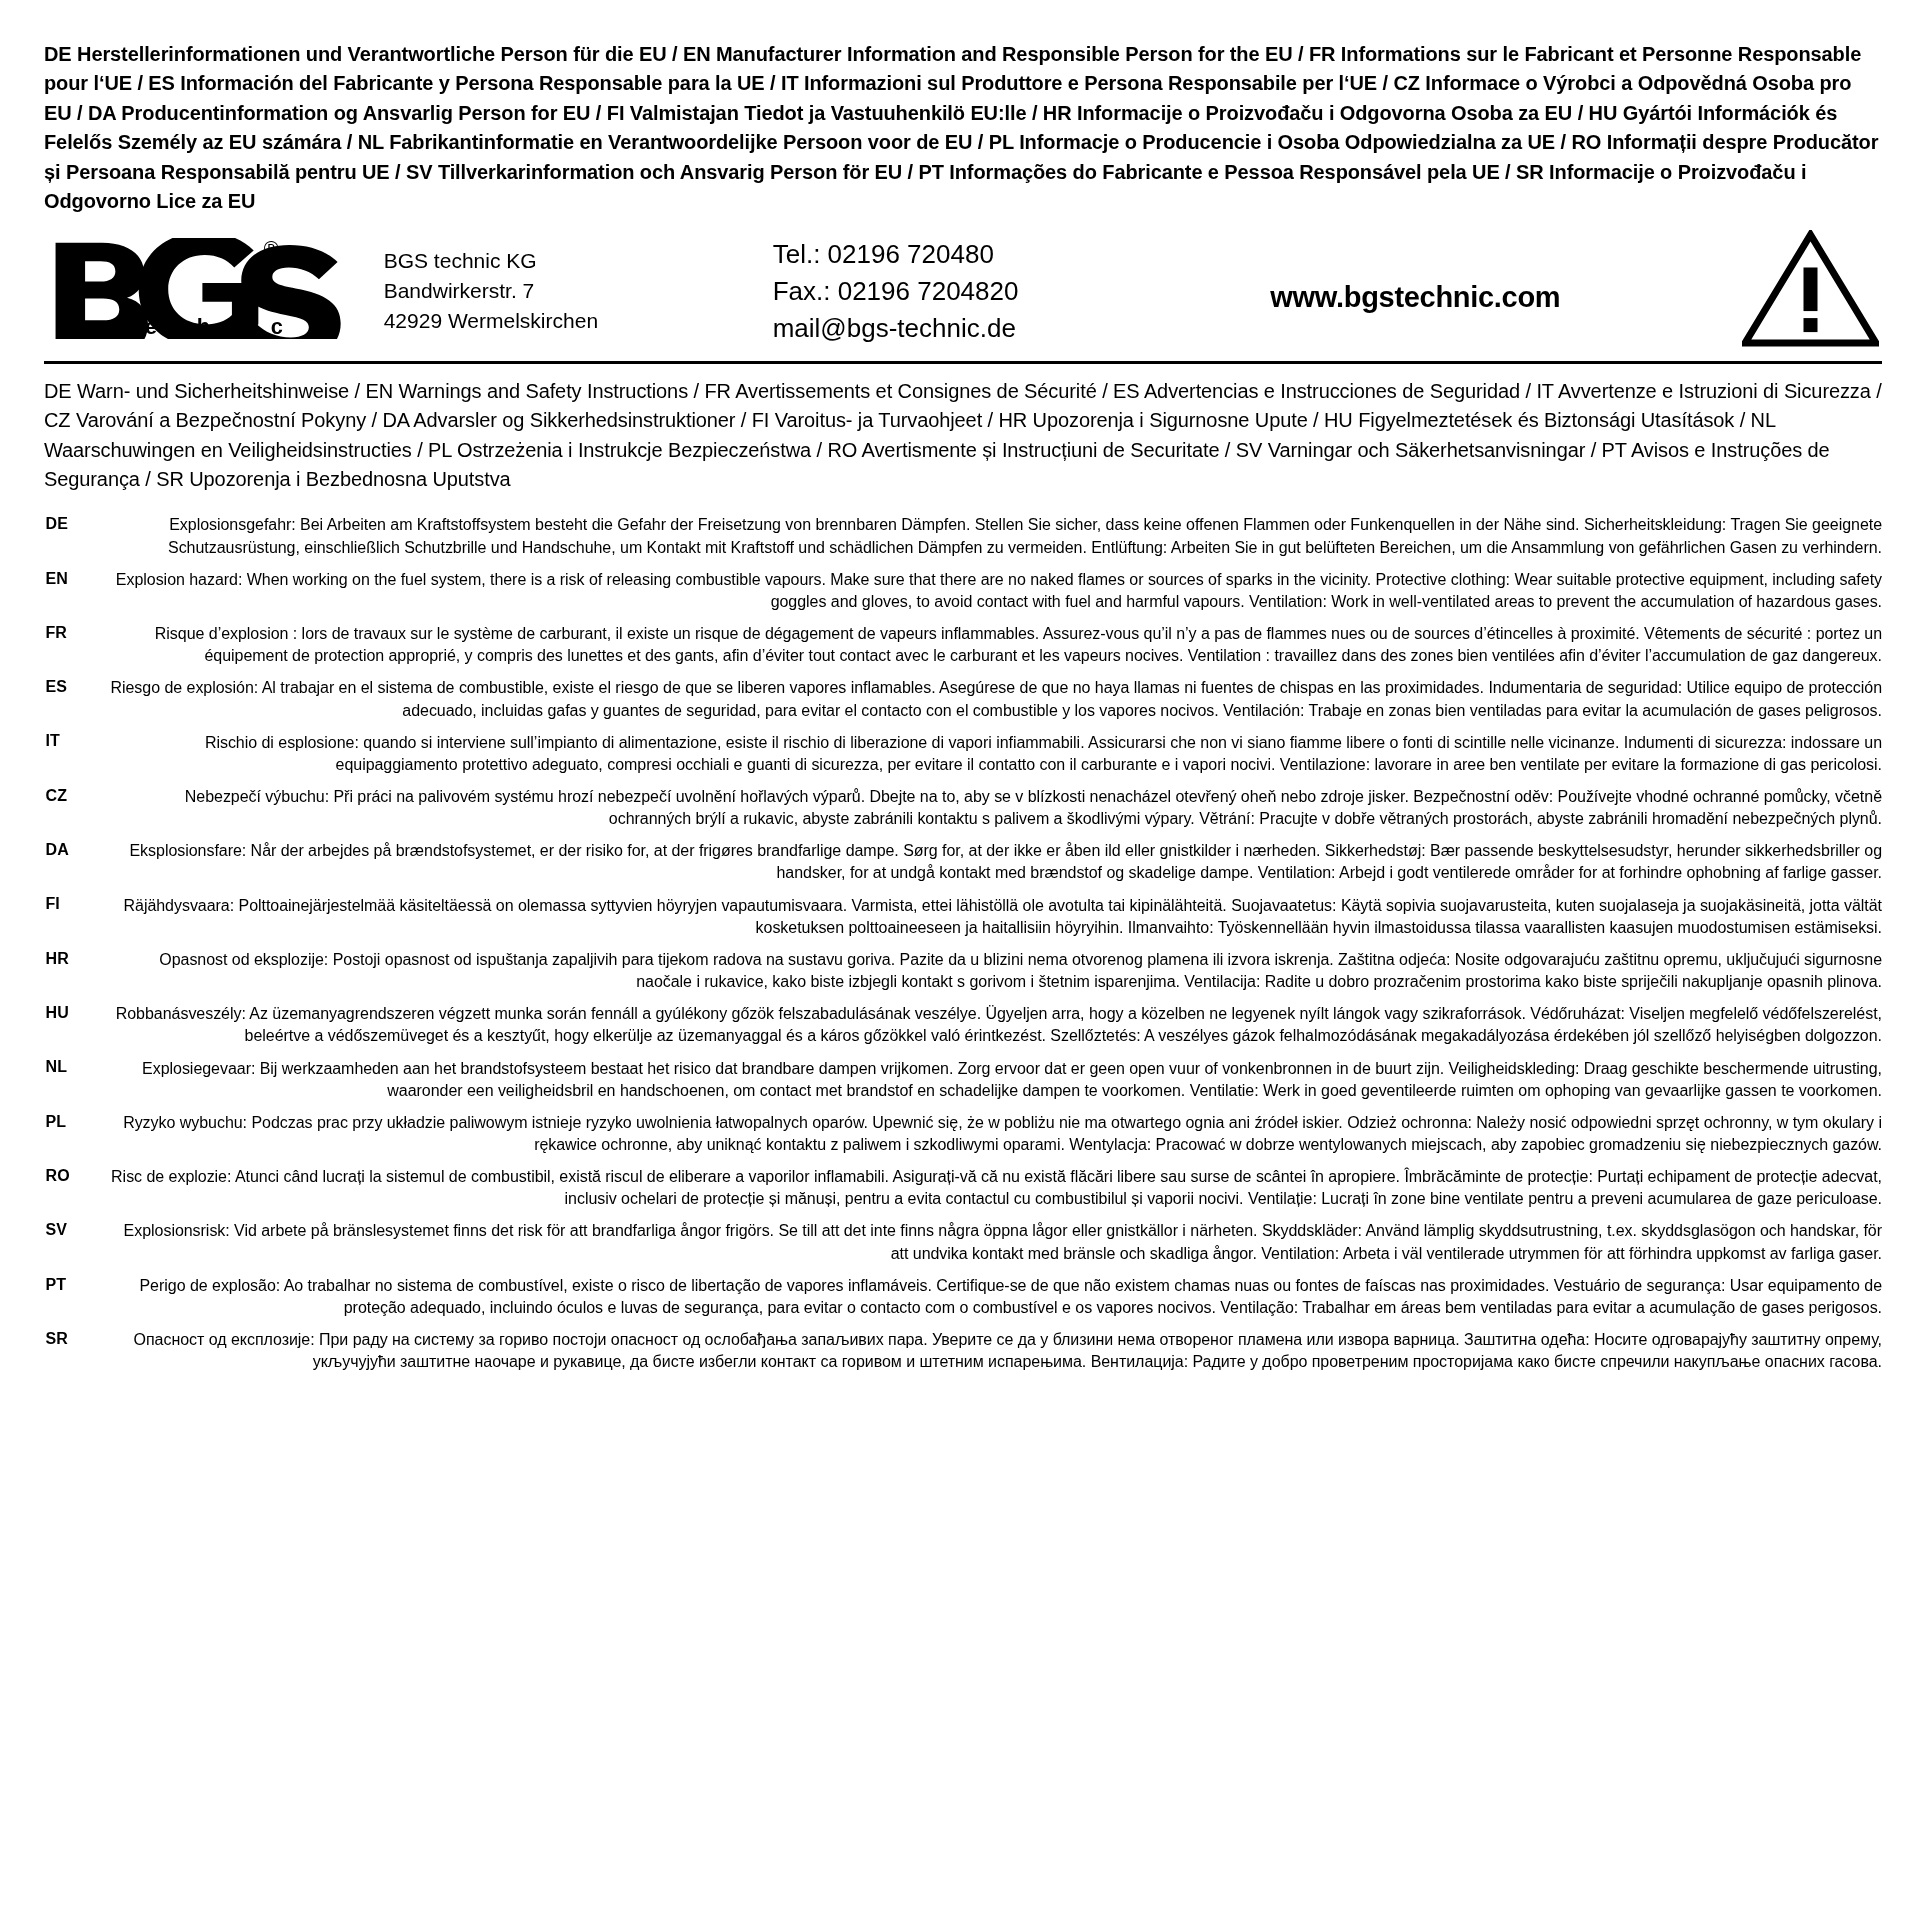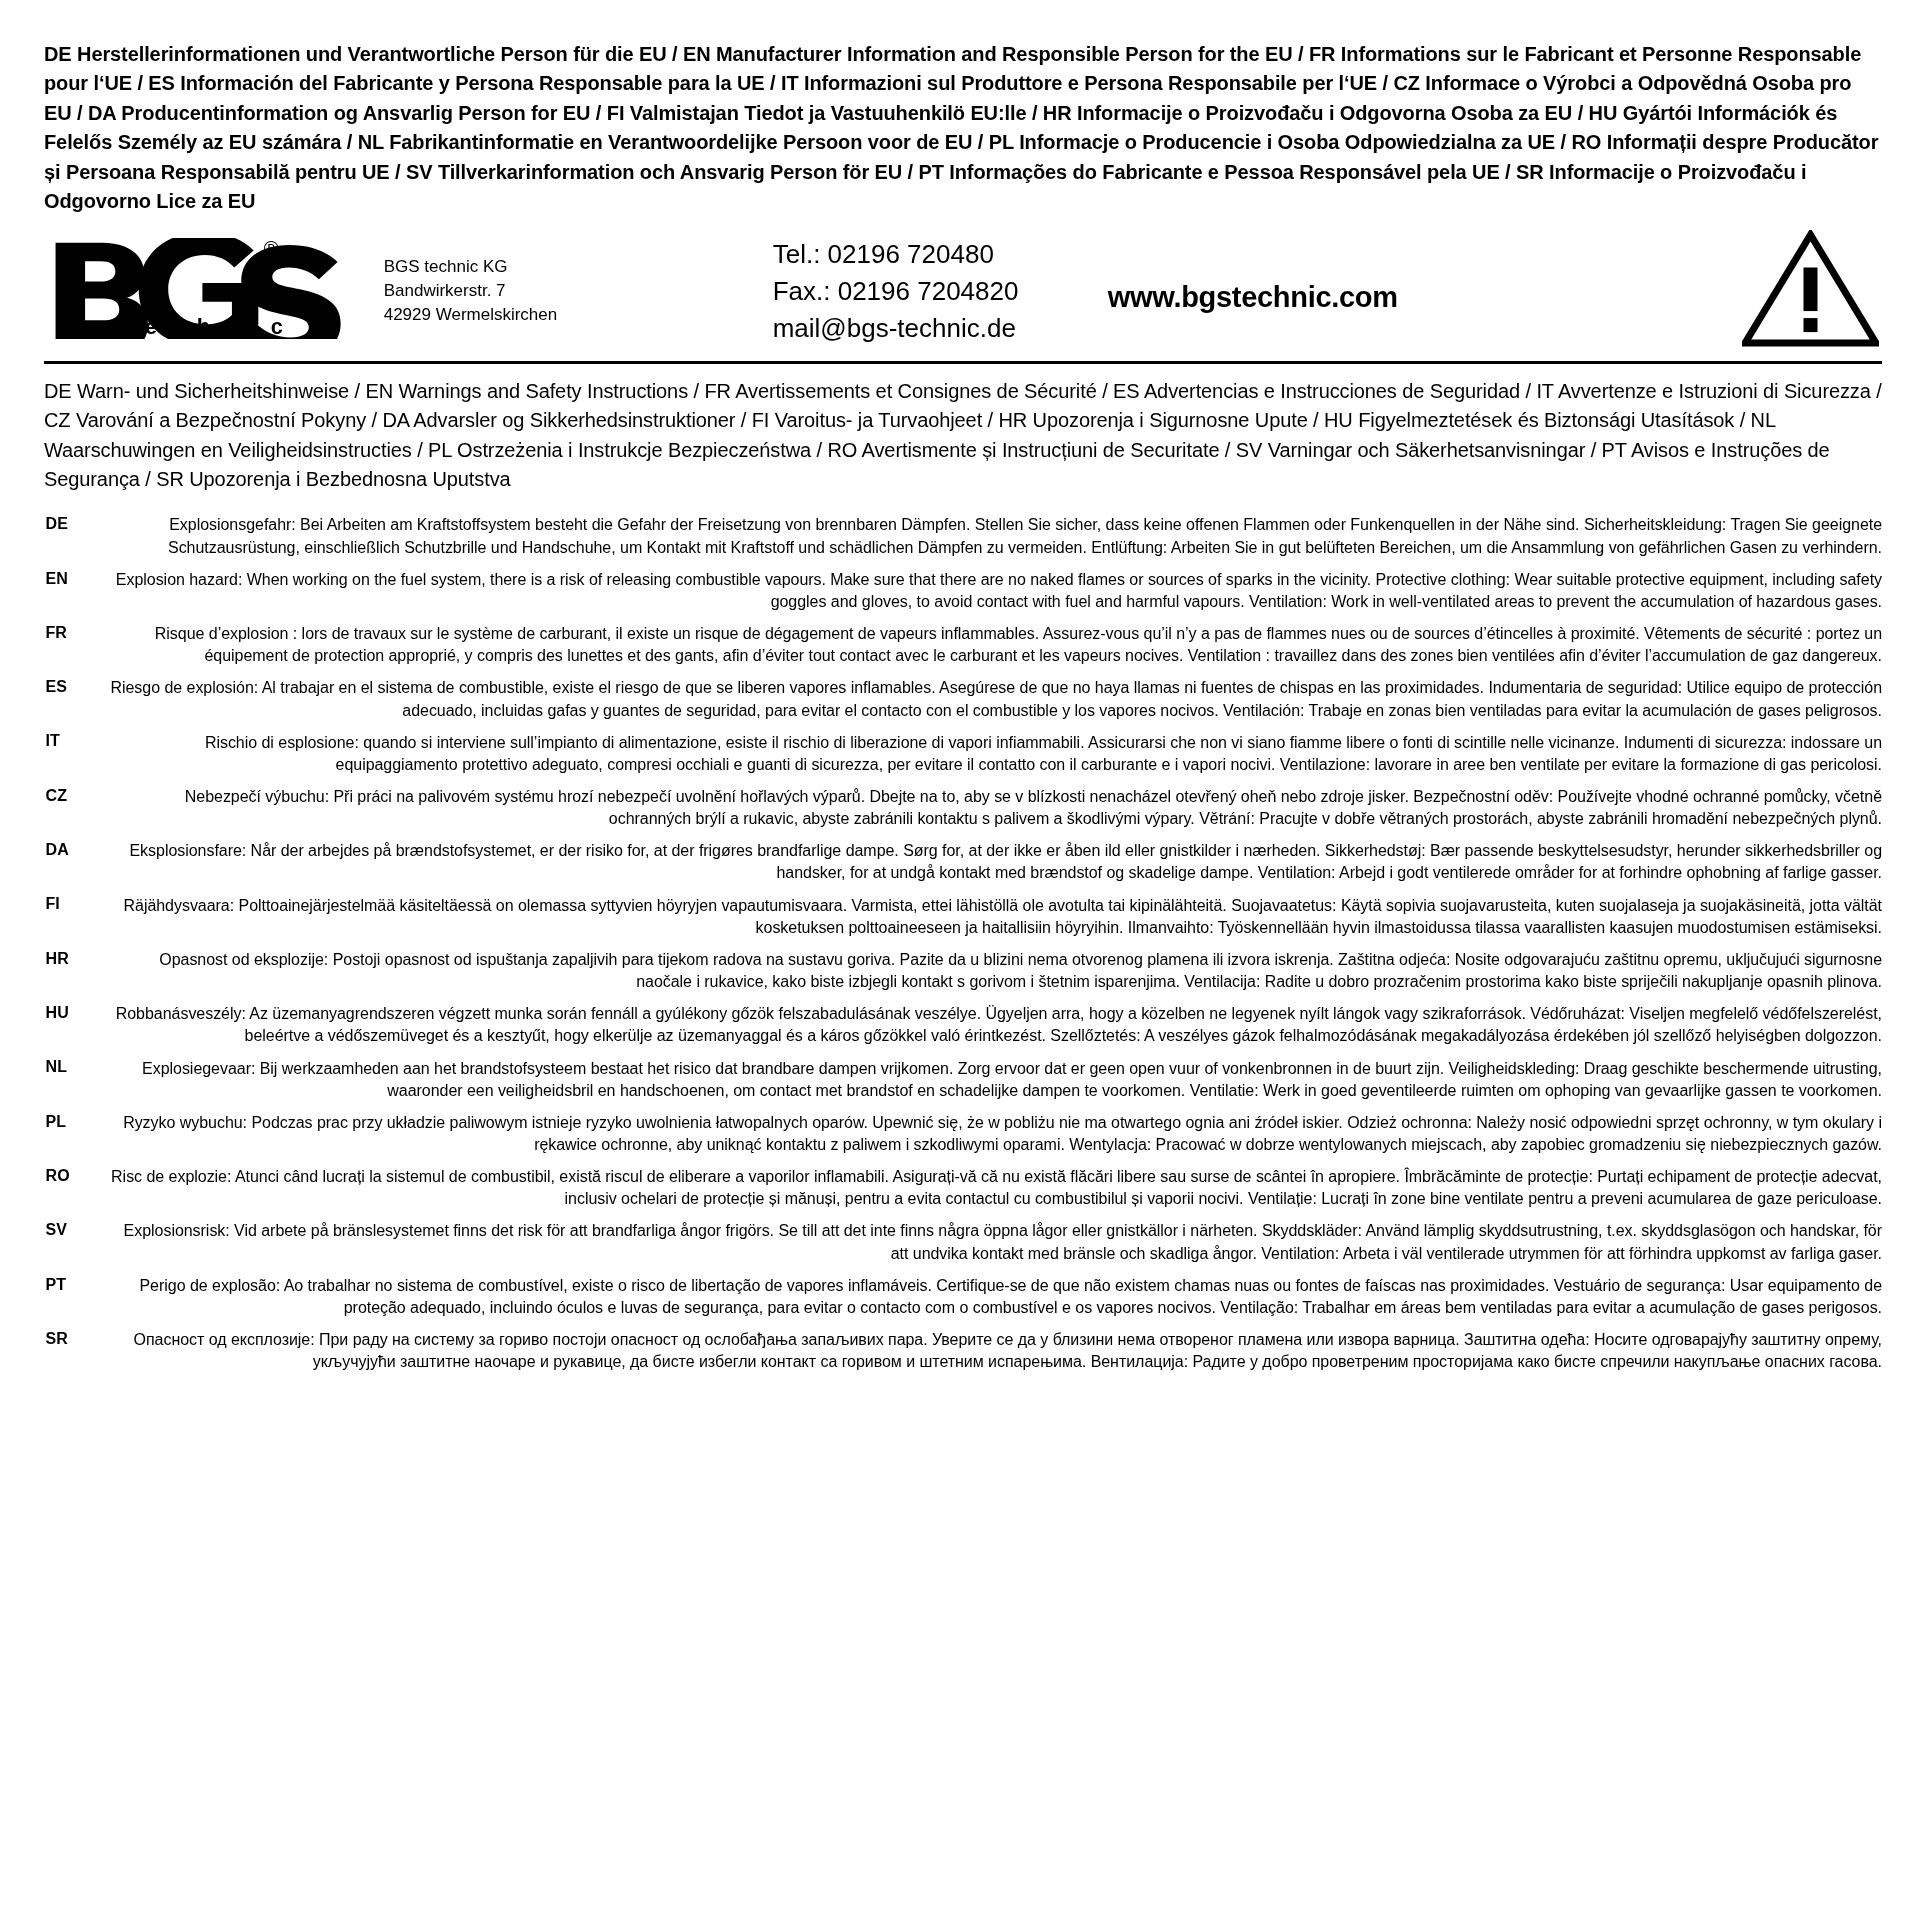--- a/index.html
+++ b/index.html
@@ -41,32 +41,33 @@
   }
   .logo-block {
     width: 335px;
     flex: 0 0 335px;
     padding-left: 4.7px;
   }
   .logo-svg { display: block; }
 
   .addr-block {
     flex: 0 0 389px;
-    font-size: 17px;
+    font-size: 21px;
     line-height: 1.42;
     padding-top: 4.7px;
   }
   .contact-block {
     flex: 0 0 335px;
     font-size: 26px;
     line-height: 1.42;
     padding-top: 4.7px;
   }
   .web-block {
     flex: 1 1 auto;
+    text-align: center;
     font-size: 29px;
     font-weight: bold;
     padding-top: 17px;
     letter-spacing: -0.3px;
   }
   .warn-tri {
     flex: 0 0 156px;
     display: flex;
     justify-content: flex-end;
     align-items: center;

